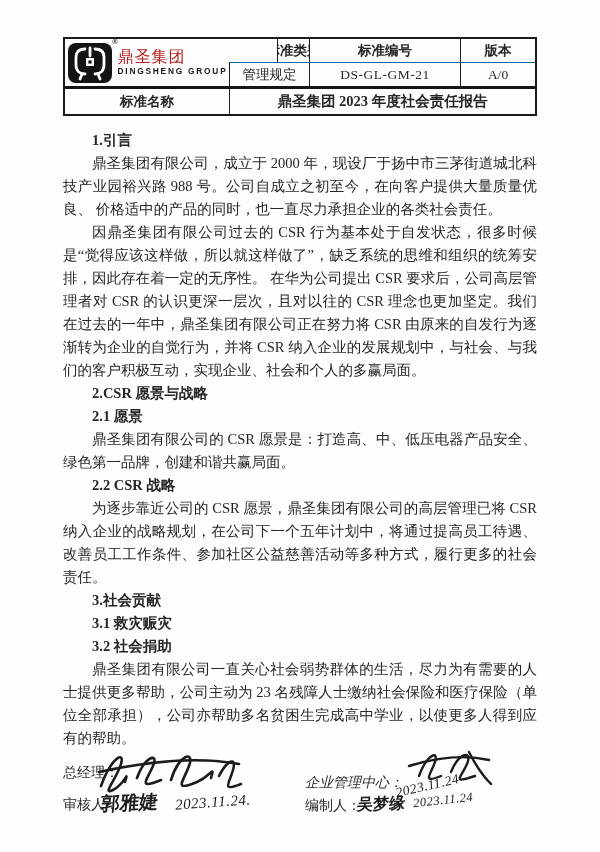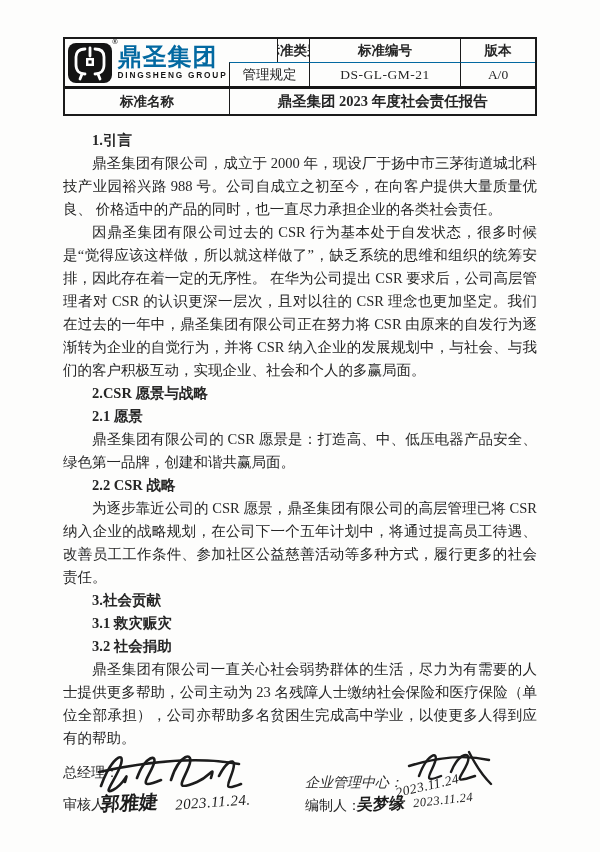--- a/index.html
+++ b/index.html
@@ -45,21 +45,21 @@
 
   .logo-mark-wrap{position:relative;width:46px;height:42px;flex:0 0 auto;}
   .reg-mark{
     position:absolute;top:-4px;right:-6px;
     font-size:7px;color:#161616;
     font-family:"DejaVu Sans","Liberation Sans",sans-serif;
   }
   .logo-text{display:flex;flex-direction:column;align-items:flex-start;line-height:1;}
   .brand-cn{
     font-family:"Liberation Sans","DejaVu Sans",sans-serif;
-    font-weight:700;font-size:24px;letter-spacing:1px;color:#0369a1;
+    font-weight:400;font-size:16px;letter-spacing:1px;color:#b91c1c;
     transform:scaleY(1.02);
   }
   .brand-en{
     font-family:"Liberation Sans","DejaVu Sans",sans-serif;
     font-weight:bold;font-size:8.3px;letter-spacing:1.8px;color:#161616;
     margin-top:2px;
   }
 
   
   .body{

